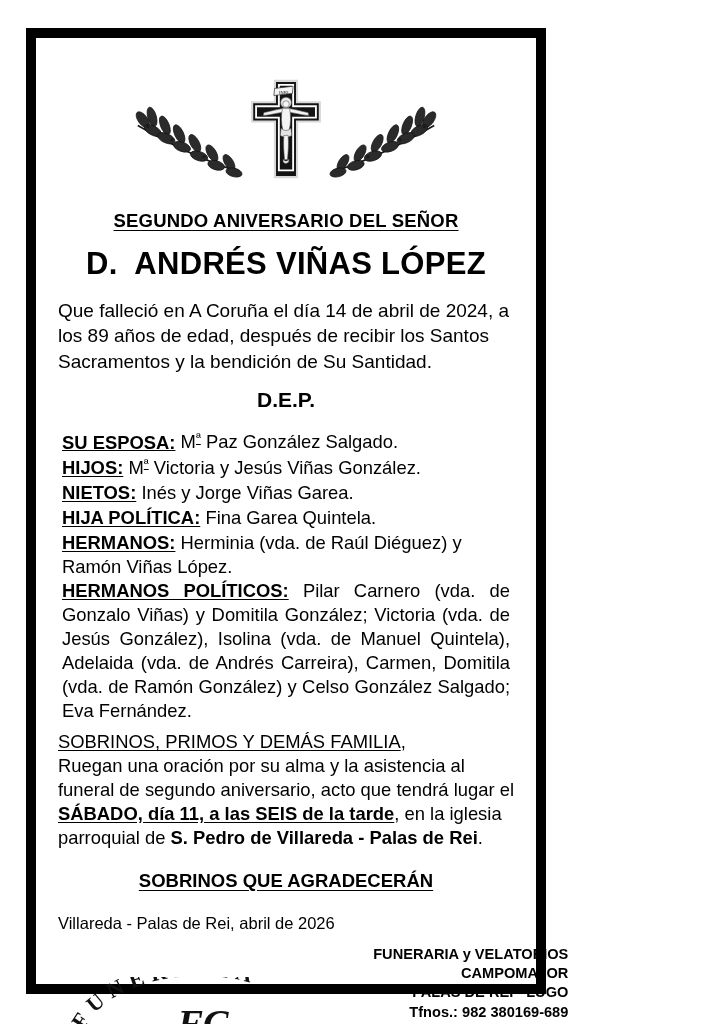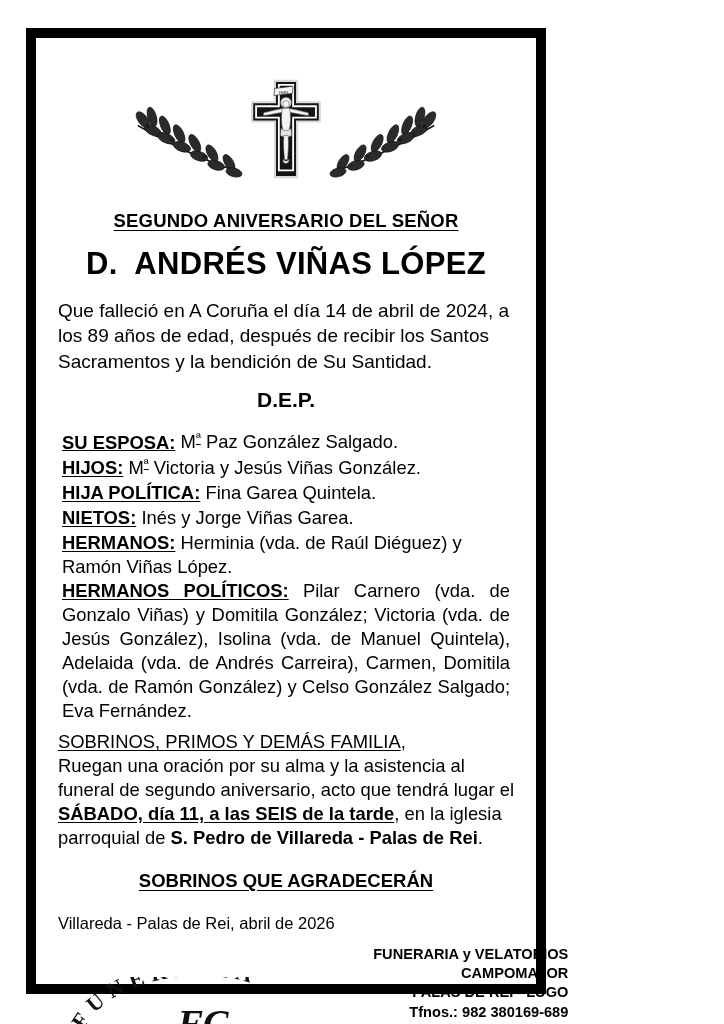--- a/index.html
+++ b/index.html
@@ -254,22 +254,22 @@
 
     <div class="anniversary">SEGUNDO ANIVERSARIO DEL SEÑOR</div>
     <div class="deceased-name">D.  ANDRÉS VIÑAS LÓPEZ</div>
 
     <div class="intro">Que falleció en A Coruña el día 14 de abril de 2024, a los 89 años de edad, después de recibir los Santos Sacramentos y la bendición de Su Santidad.</div>
     <div class="dep">D.E.P.</div>
 
     <div class="family">
         <div class="entry"><span class="lbl">SU ESPOSA:</span> <span>M<span class="ord">ª</span> Paz González Salgado.</span></div>
         <div class="entry"><span class="lbl">HIJOS:</span> <span>M<span class="ord">ª</span> Victoria y Jesús Viñas González.</span></div>
+        <div class="entry"><span class="lbl">NIETOS:</span> <span>Inés y Jorge Viñas Garea.</span></div>
         <div class="entry"><span class="lbl">HIJA POLÍTICA:</span> <span>Fina Garea Quintela.</span></div>
-        <div class="entry"><span class="lbl">NIETOS:</span> <span>Inés y Jorge Viñas Garea.</span></div>
         <div class="entry"><span class="lbl">HERMANOS:</span> <span>Herminia (vda. de Raúl Diéguez) y Ramón Viñas López.</span></div>
         <div class="entry justified"><span class="lbl">HERMANOS POLÍTICOS:</span> <span>Pilar Carnero (vda. de Gonzalo Viñas) y Domitila González; Victoria (vda. de Jesús González), Isolina (vda. de Manuel Quintela), Adelaida (vda. de Andrés Carreira), Carmen, Domitila (vda. de Ramón González) y Celso González Salgado; Eva Fernández.</span></div>
       </div>
 
     <div class="relatives-line">
       <span class="u">SOBRINOS, PRIMOS Y DEMÁS FAMILIA</span><span>,</span>
     </div>
 
     <div class="request">
       <span>Ruegan una oración por su alma y la asistencia al funeral de segundo aniversario, acto que tendrá lugar el </span><span class="bu">SÁBADO, día 11, a las SEIS de la tarde</span><span>, en la iglesia parroquial de </span><b>S. Pedro de Villareda - Palas de Rei</b><span>.</span>

